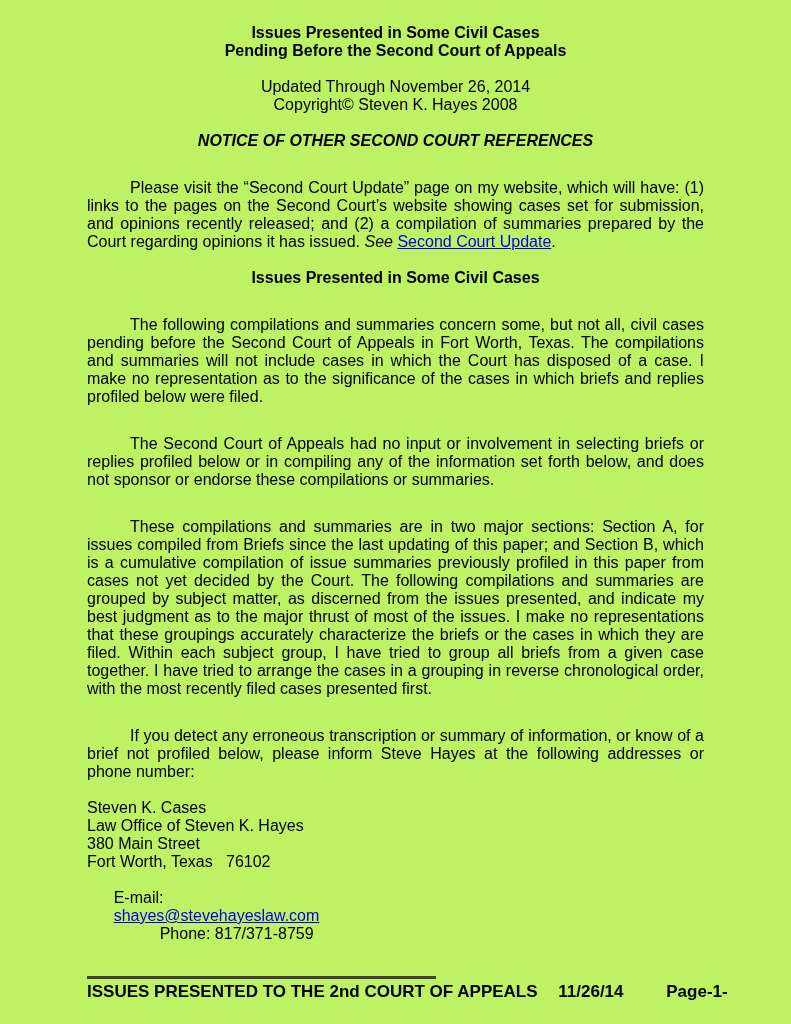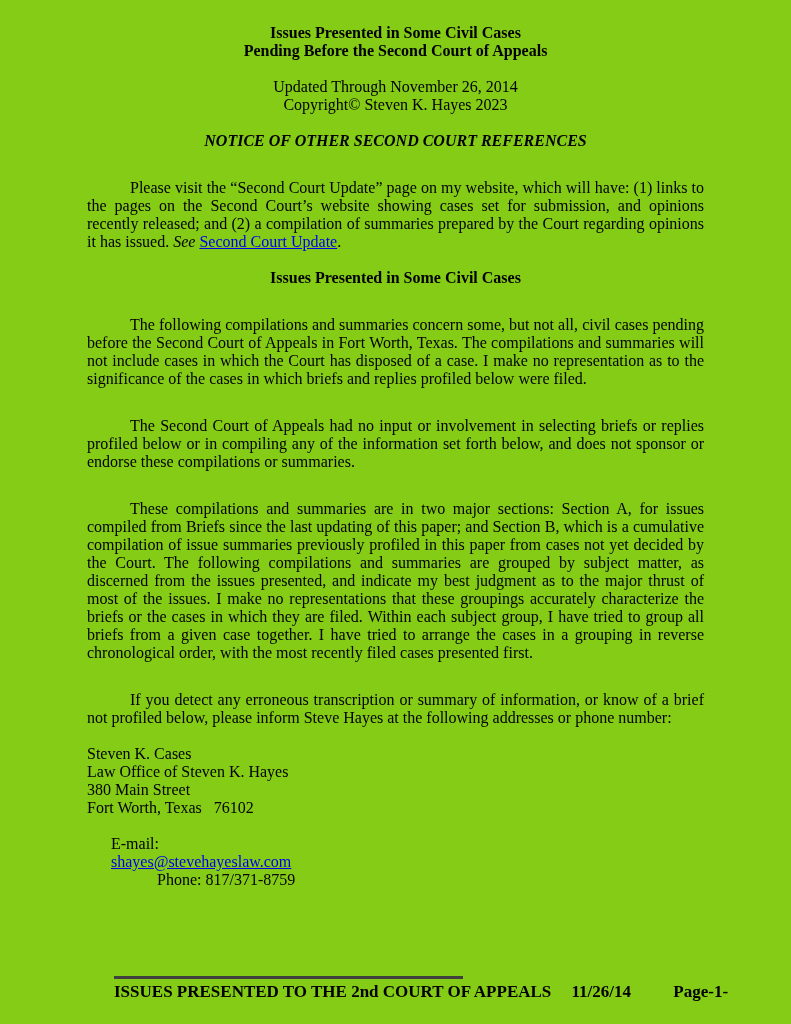--- a/index.html
+++ b/index.html
@@ -6,22 +6,22 @@
     margin: 0;
     padding: 0;
     background: #ffffff;
   }
   .page {
     position: relative;
     width: 791px;
     height: 1024px;
     box-sizing: border-box;
     padding: 24px 87px 0 87px;
-    background: #84cc16;
-    font-family: Liberation Serif, serif;
+    background: #bef264;
+    font-family: Liberation Sans, sans-serif;
     font-size: 16px;
     line-height: 18px;
     color: #000000;
     overflow: hidden;
   }
   .center { text-align: center; }
   .bold { font-weight: bold; }
   .italic { font-style: italic; }
   .gap-above { margin-top: 18px; }
   p {
@@ -36,21 +36,20 @@
     text-align: center;
   }
   .contact-block { margin-top: 18px; }
   .contact-line { white-space: pre-wrap; }
   .phone { margin-left: 46px; }
   .footer {
     position: absolute;
     left: 87px;
     right: 72px;
     bottom: 22px;
-    margin-left: 27px;
   }
   .footer-rule {
     width: 349px;
     height: 0;
     border-top: 3px solid #404040;
     margin-bottom: 3px;
   }
   .footer-text {
     font-weight: bold;
     font-size: 17px;
@@ -62,21 +61,21 @@
 </style>
 </head>
 <body>
 
 <div class="page">
 
   <div class="center bold">Issues Presented in Some Civil Cases</div>
   <div class="center bold">Pending Before the Second Court of Appeals</div>
 
   <div class="center gap-above">Updated Through November 26, 2014</div>
-  <div class="center">Copyright© Steven K. Hayes 2023</div>
+  <div class="center">Copyright© Steven K. Hayes 2008</div>
 
   <div class="center bold italic gap-above">NOTICE OF OTHER SECOND COURT REFERENCES</div>
 
   <p><span>Please visit the “Second Court Update” page on my website, which will have: (1) links to the pages on the Second Court’s website showing cases set for submission, and opinions recently released; and (2) a compilation of summaries prepared by the Court regarding opinions it has issued.</span>
     <span class="italic">See</span>
     <a class="doc-link">Second Court Update</a><span>.</span></p>
 
   <div class="center bold gap-above">Issues Presented in Some Civil Cases</div>
 
   <p>The following compilations and summaries concern some, but not all, civil cases pending before the Second Court of Appeals in Fort Worth, Texas.  The compilations and summaries will not include cases in which the Court has disposed of a case.  I make no representation as to the significance of the cases in which briefs and replies profiled below were filed.</p>

